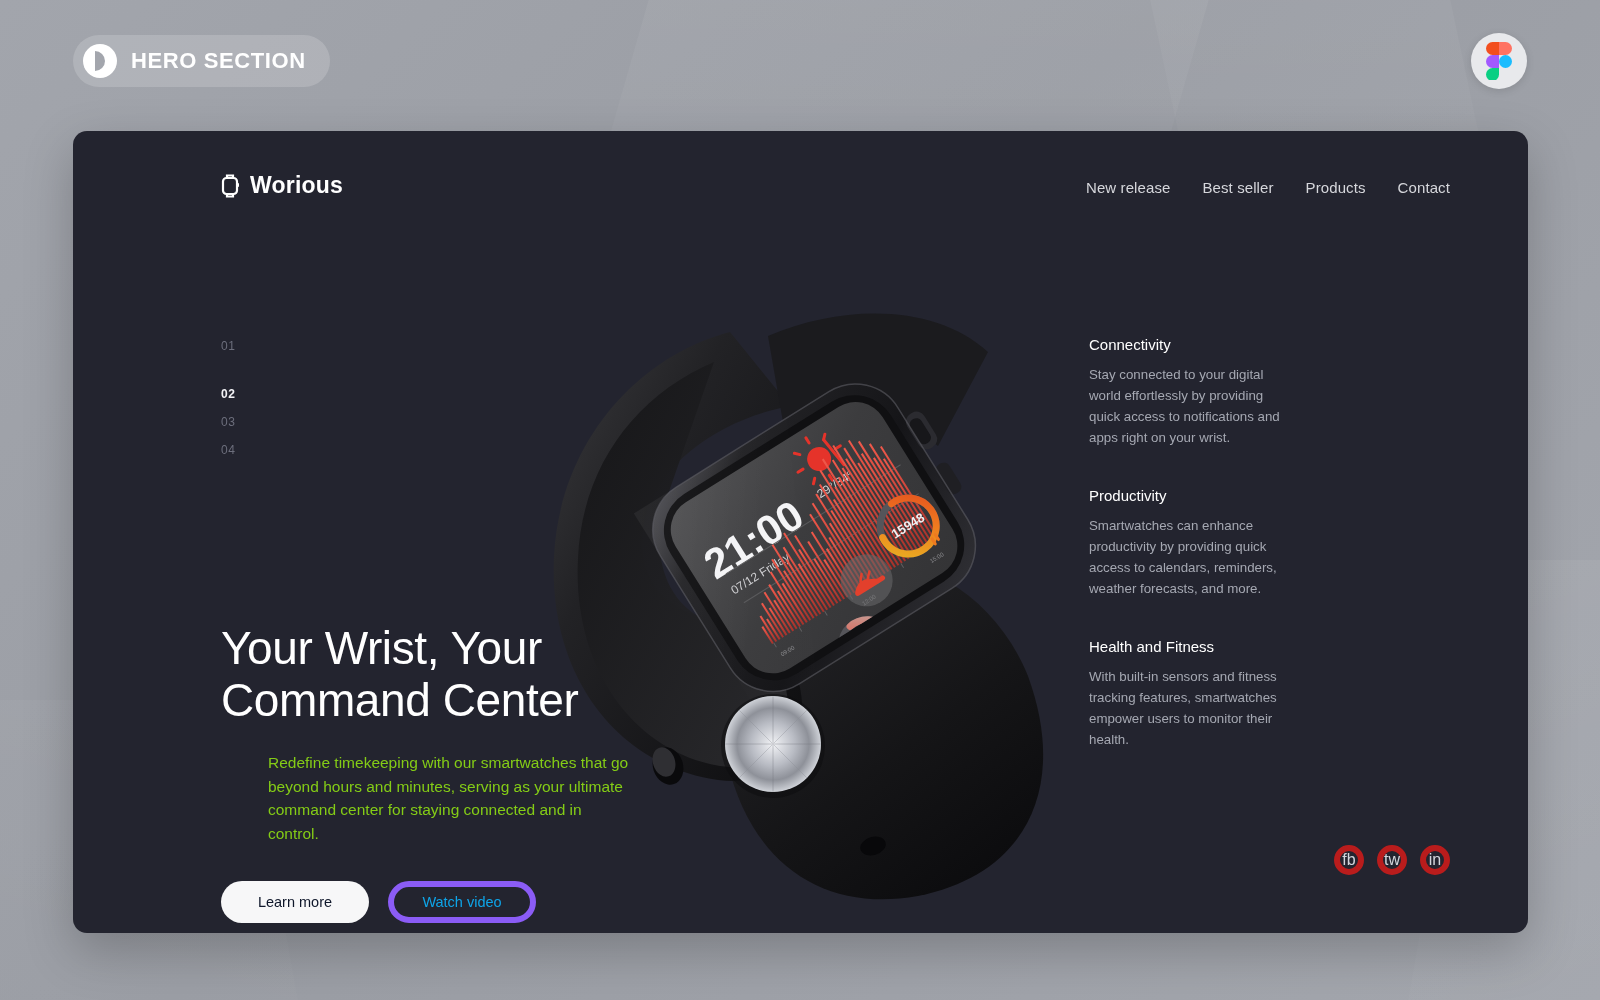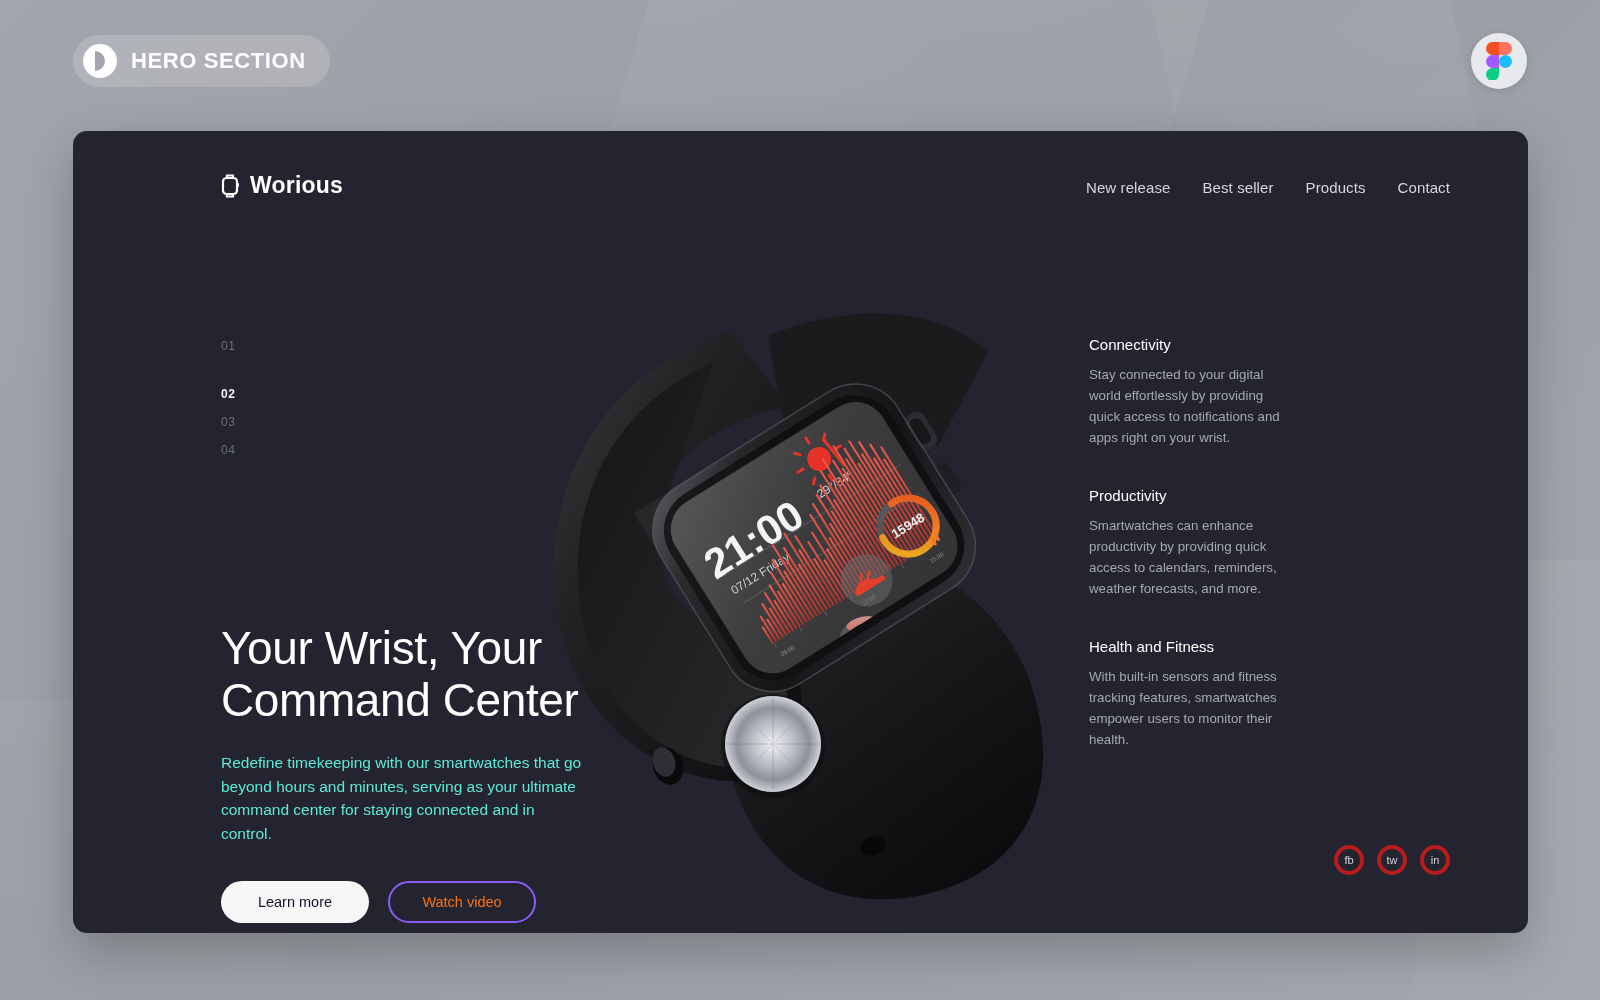--- a/index.html
+++ b/index.html
@@ -113,55 +113,56 @@
   .step.active { color:#f2f2f5; font-weight:700;margin-top:20px; }
 
   
   .hero-copy { position:absolute; left:148px; top:492px; width:420px; }
   .headline {
     color:#fff; font-size:46px; font-weight:400;
     line-height:1.12; letter-spacing:-.4px;
   }
   .sub {
     margin-top:25px;
-    color:#5eead4; font-size:15.5px; line-height:1.52;
+    color:#84cc16; font-size:15.5px; line-height:1.52;
     width:362px;
+    margin-left:47px;
   }
   .cta-row { margin-top:36px; display:flex; gap:19px; }
   .btn {
     height:42px; border-radius:21px;
     display:flex; align-items:center; justify-content:center;
     font-size:14.5px; cursor:pointer; white-space:nowrap;
   }
   .btn-primary { width:148px; background:#f7f7f8; color:#0f172a; }
   .btn-ghost {
-    width:148px; background:transparent; color:#f97316;
-    border:2px solid #8b5cf6;
+    width:148px; background:transparent; color:#0ea5e9;
+    border:6px solid #8b5cf6;
   }
 
   
   .features { position:absolute; left:1016px; top:205px; width:200px; }
   .feature + .feature { margin-top:39px; }
   .feature-title {
     color:#fff; font-size:15px; font-weight:400; margin-bottom:11px;
   }
   .feature-body {
     color:#a5a8b2; font-size:13.3px; line-height:1.58;
   }
 
   
   .socials {
     position:absolute; right:78px; bottom:58px;
     display:flex; gap:13px;
   }
   .social {
     width:30px; height:30px; border-radius:50%;
-    border:4px solid #b91c1c;
+    border:6px solid #b91c1c;
     display:flex; align-items:center; justify-content:center;
-    color:#d4d6dc; font-size:11px; cursor:pointer;
+    color:#d4d6dc; font-size:16px; cursor:pointer;
   }
 
   
   .watch {
     position:absolute; left:395px; top:75px;
     width:620px; height:700px;
     pointer-events:none;
   }
   .watch svg { display:block; }
 </style>

